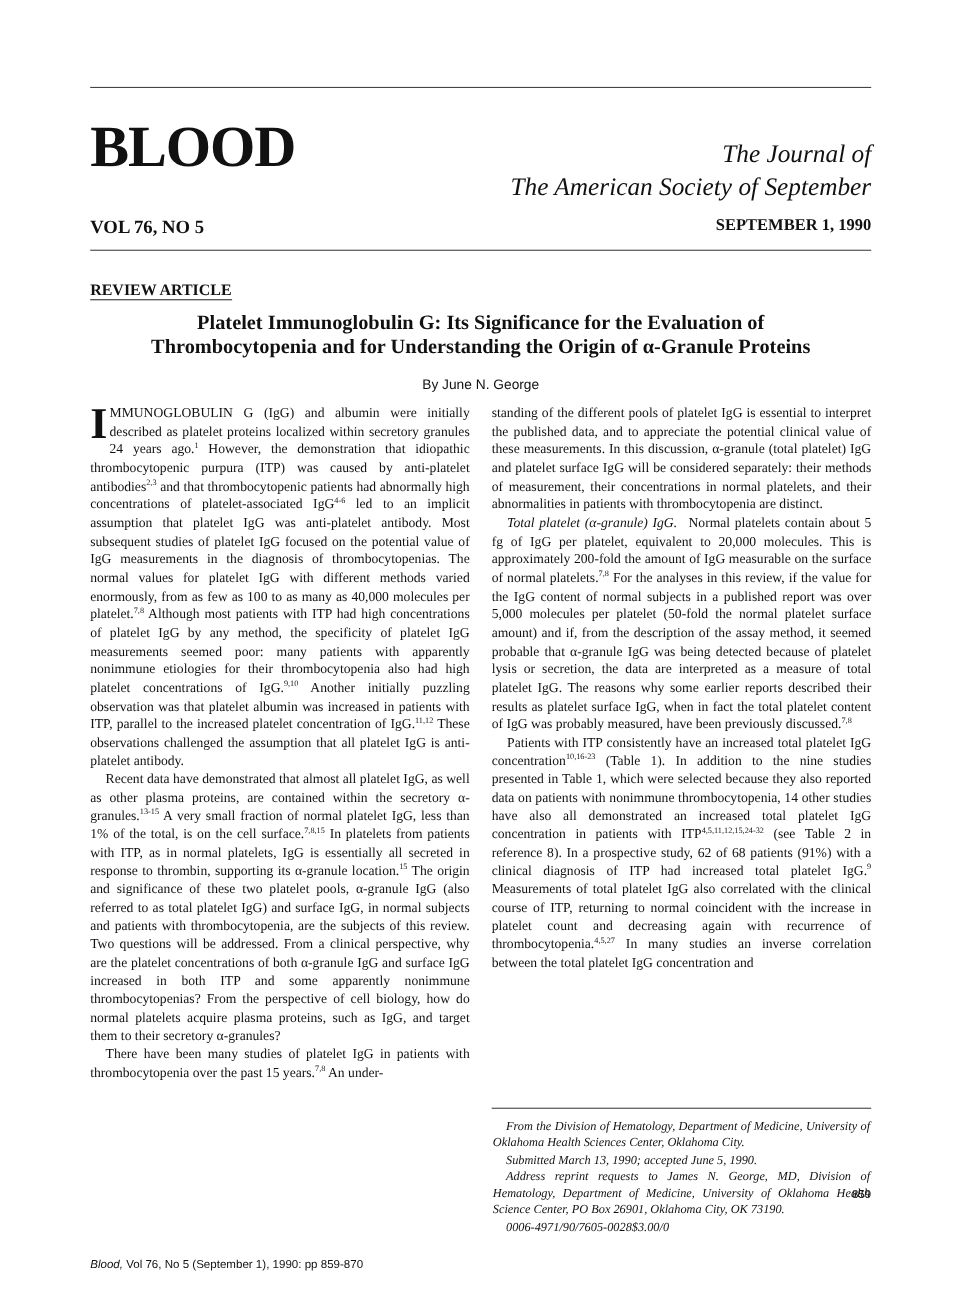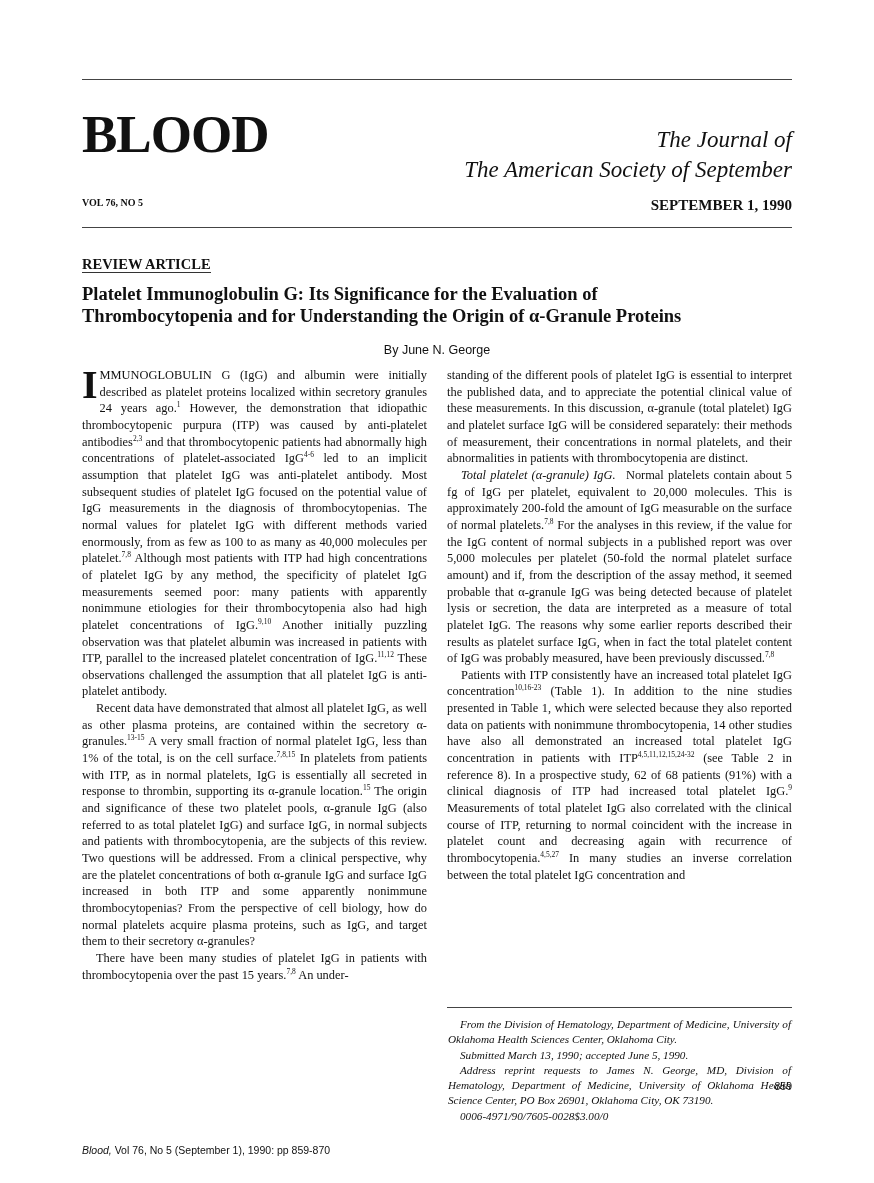--- a/index.html
+++ b/index.html
@@ -2,24 +2,24 @@
 <html><head>
 <meta charset="utf-8">
 <style>
   html, body { margin: 0; padding: 0; background: #ffffff; }
   body { width: 874px; height: 1183px; position: relative; overflow: hidden; color: #111; font-family: "Liberation Serif", "DejaVu Serif", serif; }
   .page { position: absolute; left: 82px; top: 0; width: 710px; }
   .rule-top { position: absolute; left: 0; top: 79px; width: 710px; height: 0; border-top: 1.5px solid #444; }
   .rule-mid { position: absolute; left: 0; top: 227px; width: 710px; height: 0; border-top: 1.5px solid #444; }
   .journal-title { position: absolute; left: 0; top: 108px; font-family: "Liberation Serif", serif; font-weight: bold; font-size: 53px; letter-spacing: -1px; line-height: 1; }
   .journal-sub { position: absolute; right: 0; top: 110px; text-align: right; font-style: italic; font-size: 23px; line-height: 30px; margin-top: 15px; }
-  .vol { position: absolute; left: 0; top: 197px; font-weight: bold; font-size: 10px; text-align: center; }
+  .vol { position: absolute; left: 0; top: 197px; font-weight: bold; font-size: 17px; text-align: center; }
   .date { position: absolute; right: 0; top: 197px; font-weight: bold; font-size: 15px; }
   .section-label { position: absolute; left: 0; top: 256px; font-weight: bold; font-size: 14.5px; border-bottom: 1.5px solid #333; line-height: 16px; }
-  .title { position: absolute; left: 0; width: 710px; top: 283px; font-family: "Liberation Serif", serif; font-weight: bold; font-size: 18.5px; line-height: 22px; }
+  .title { position: absolute; left: 0; width: 710px; top: 283px; text-align: center; font-family: "Liberation Serif", serif; font-weight: bold; font-size: 18.5px; line-height: 22px; }
   .byline { position: absolute; left: 0; width: 710px; top: 343px; text-align: center; font-family: "Liberation Sans", sans-serif; font-size: 12.5px; }
   .col { position: absolute; top: 367px; width: 345px; font-size: 12.4px; line-height: 16.65px; text-align: justify; hyphens: manual; }
   .col-left { left: 0; }
   .col-right { left: 365px; width: 345px; }
   .col p { margin: 0; text-indent: 14px; }
   .col p.noindent { text-indent: 0; }
   .dropcap { float: left; font-size: 40px; line-height: 32px; margin: 2px 2px 0 0; font-weight: bold; }
   sup { font-size: 7.5px; line-height: 0; vertical-align: 5px; }
   .subhead { font-family: "Liberation Sans", sans-serif; font-size: 11.5px; text-align: center; line-height: 16px; margin: 13px 0 7px 0; text-indent: 0; letter-spacing: 0.2px; }
   .subhead .small { font-size: 9.5px; }

